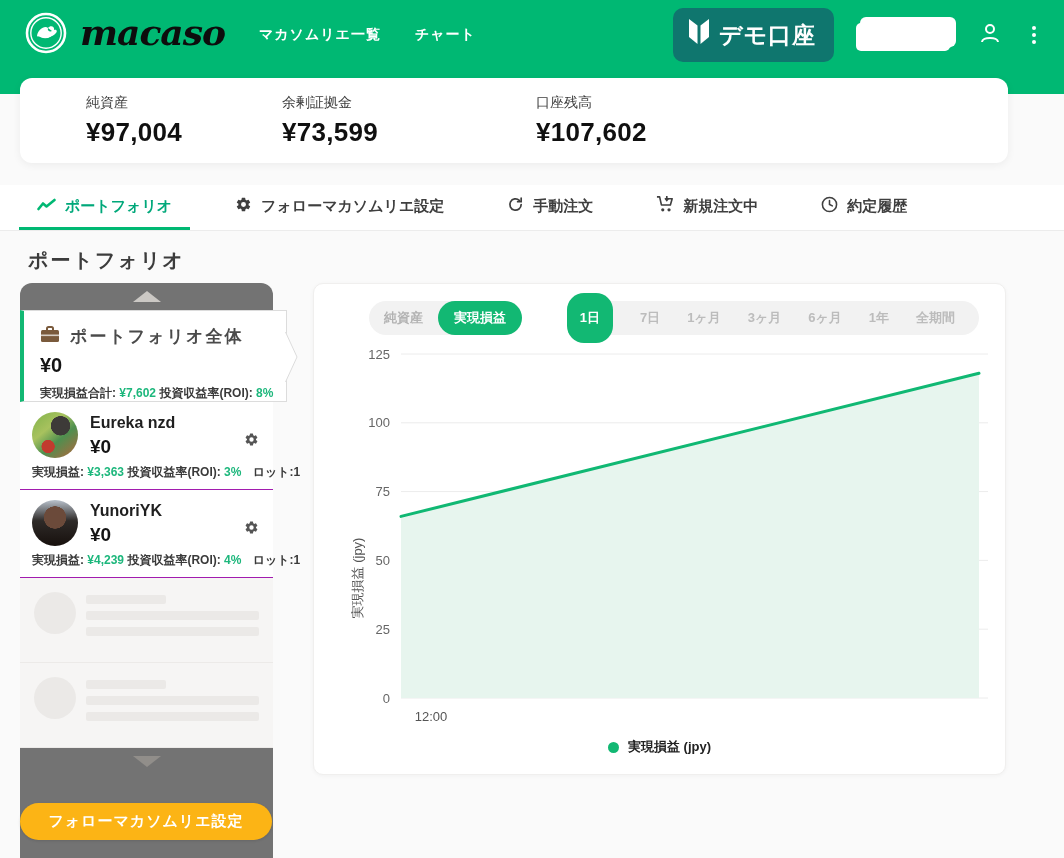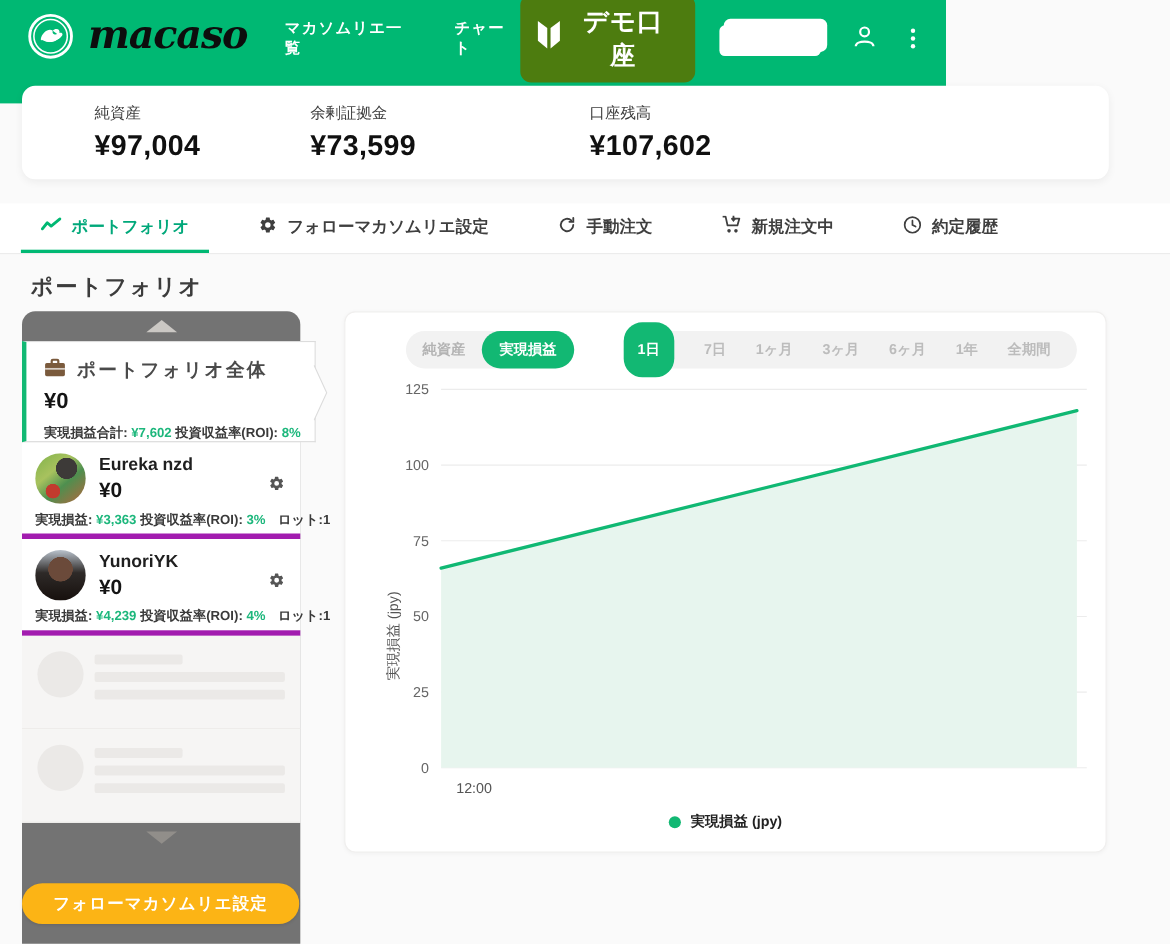--- a/index.html
+++ b/index.html
@@ -2,29 +2,29 @@
 <html><head>
 <meta charset="utf-8">
 <style>
   * { margin:0; padding:0; box-sizing:border-box; }
   html,body { width:1064px; height:858px; }
   body {
     font-family:"Liberation Sans","DejaVu Sans",sans-serif;
     background:#fafafa; position:relative; overflow:hidden; color:#222;
   }
   
-  .topbar { position:absolute; left:0; top:0; width:860px; height:94px; background:#00b873; }
+  .topbar { position:absolute; left:0; top:0; width:1064px; height:94px; background:#00b873; }
   .topbar-inner { height:70px; display:flex; align-items:center; padding:0 24px; }
   .logo-wrap { display:flex; align-items:center; gap:12px; cursor:pointer; }
   .logo-text { font-family:"DejaVu Serif","Liberation Serif",serif; font-style:italic; font-weight:700;
                font-size:36px; color:#0d0d0d; letter-spacing:-1px; line-height:1; padding-bottom:6px; }
   .top-nav { display:flex; gap:34px; margin-left:34px;align-items:flex-end; }
   .top-nav a { color:#fff; font-size:14px; font-weight:700; text-decoration:none; letter-spacing:1px; }
   .top-right { margin-left:auto; display:flex; align-items:center; gap:26px; }
-  .demo-btn { display:flex; align-items:center; gap:8px; background:#4d7c0f; border:none; cursor:pointer;
+  .demo-btn { display:flex; align-items:center; gap:8px; background:#0f766e; border:none; cursor:pointer;
               border-radius:10px; padding:9px 18px 9px 14px; color:#fff; font-size:23px; font-weight:700;
               letter-spacing:1px; }
   .redacted { width:92px; height:26px; background:#fff; border-radius:4px;
               box-shadow:2px -3px 0 2px #ffffff, -3px 2px 0 1px #ffffff; }
   .kebab { display:flex; flex-direction:column; gap:3px; cursor:pointer; padding:4px; }
   .kebab i { width:4px; height:4px; border-radius:50%; background:#fff; }
   
   .stats-card { position:absolute; left:20px; top:78px; width:988px; height:85px; background:#fff;
                 border-radius:12px; box-shadow:0 2px 8px rgba(0,0,0,.06); z-index:2; }
   .stat { position:absolute; top:16px; }
@@ -51,21 +51,21 @@
               border-top:11px solid #918e8a; }
   .sel-card { position:relative; width:267px; background:#fff; border:1px solid #dcdcdc;
               border-left:4px solid #12b873; padding:14px 12px 10px 16px; height:92px; cursor:pointer; }
   .sel-card .row1 { display:flex; align-items:center; gap:10px; }
   .sel-title { font-size:17px; font-weight:600; color:#4a4a4a; letter-spacing:2px; }
   .sel-amount { font-size:20px; font-weight:700; color:#141414; margin-top:6px; }
   .statline { font-size:12px; font-weight:700; color:#3a3a3a; margin-top:8px; white-space:nowrap; }
   .statline .g { color:#1db77c; }
   .pointer-svg { position:absolute; right:-12px; top:20px; }
   .flist { background:#fff; }
-  .fitem { padding:10px 12px 8px 12px; border-bottom:5px solid #a21caf; background:#fff; height:88px; }
+  .fitem { padding:10px 12px 8px 12px; border-bottom:1px solid #a21caf; background:#fff; height:88px; }
   .fitem .frow { display:flex; align-items:flex-start; gap:12px; }
   .avatar { width:46px; height:46px; border-radius:50%; flex:0 0 auto; }
   .av-eureka { background:radial-gradient(circle at 62% 30%, #3d3a38 0 22%, transparent 23%),
                radial-gradient(circle at 35% 75%, #c23b2e 0 14%, transparent 15%),
                linear-gradient(140deg,#7fb24a 0%, #a8c25e 35%, #4e8f4f 60%, #b8653c 100%); }
   .av-yunori { background:radial-gradient(circle at 50% 38%, #6b4a3a 0 30%, transparent 31%),
                linear-gradient(180deg,#b9c2cc 0%, #2e2a28 45%, #17100d 100%); }
   .fmeta { flex:1; }
   .fname { font-size:16px; font-weight:600; color:#1f1f1f; margin-top:2px; }
   .famount { font-size:19px; font-weight:700; color:#141414; margin-top:4px; }

